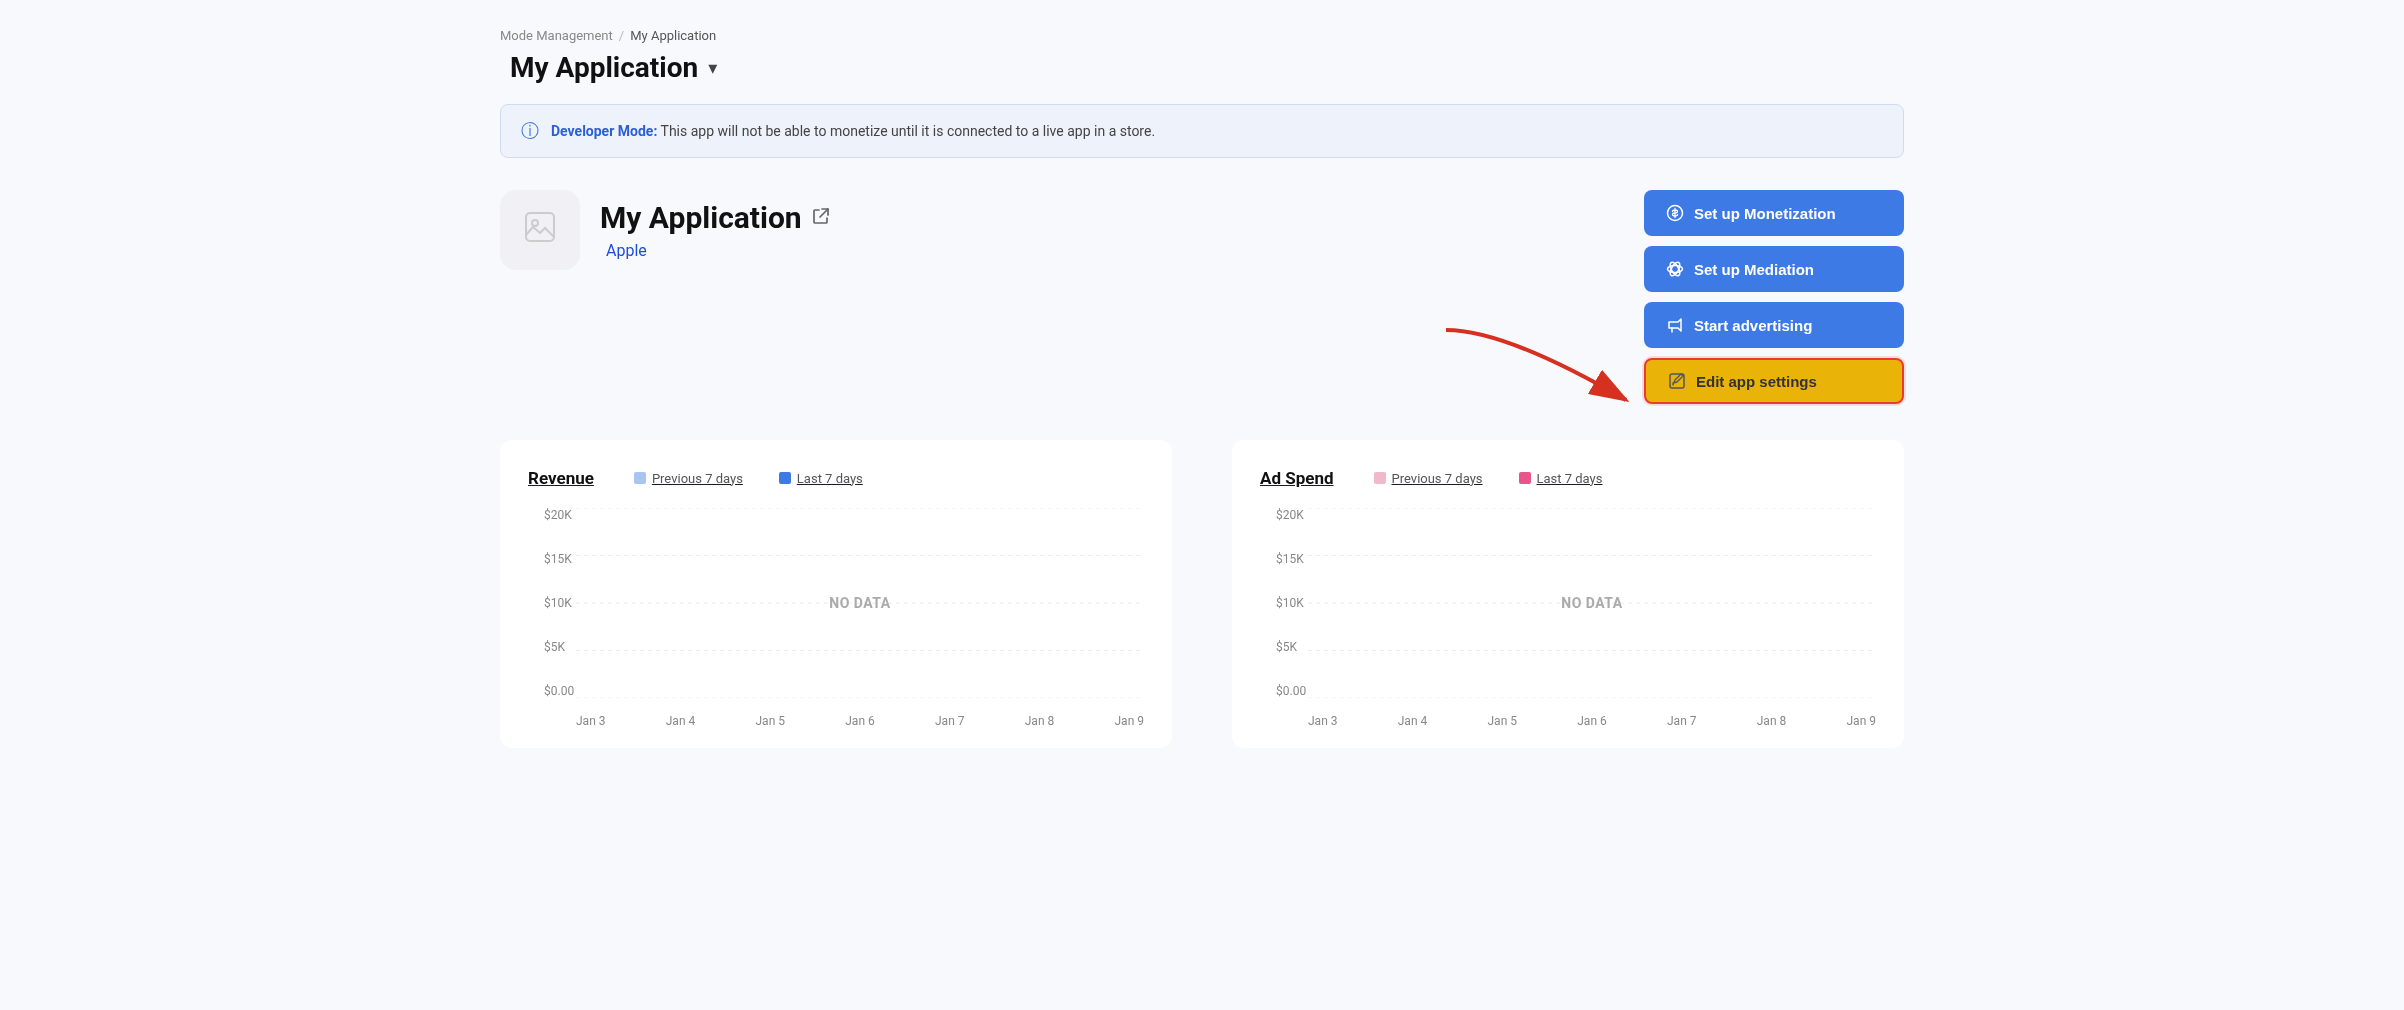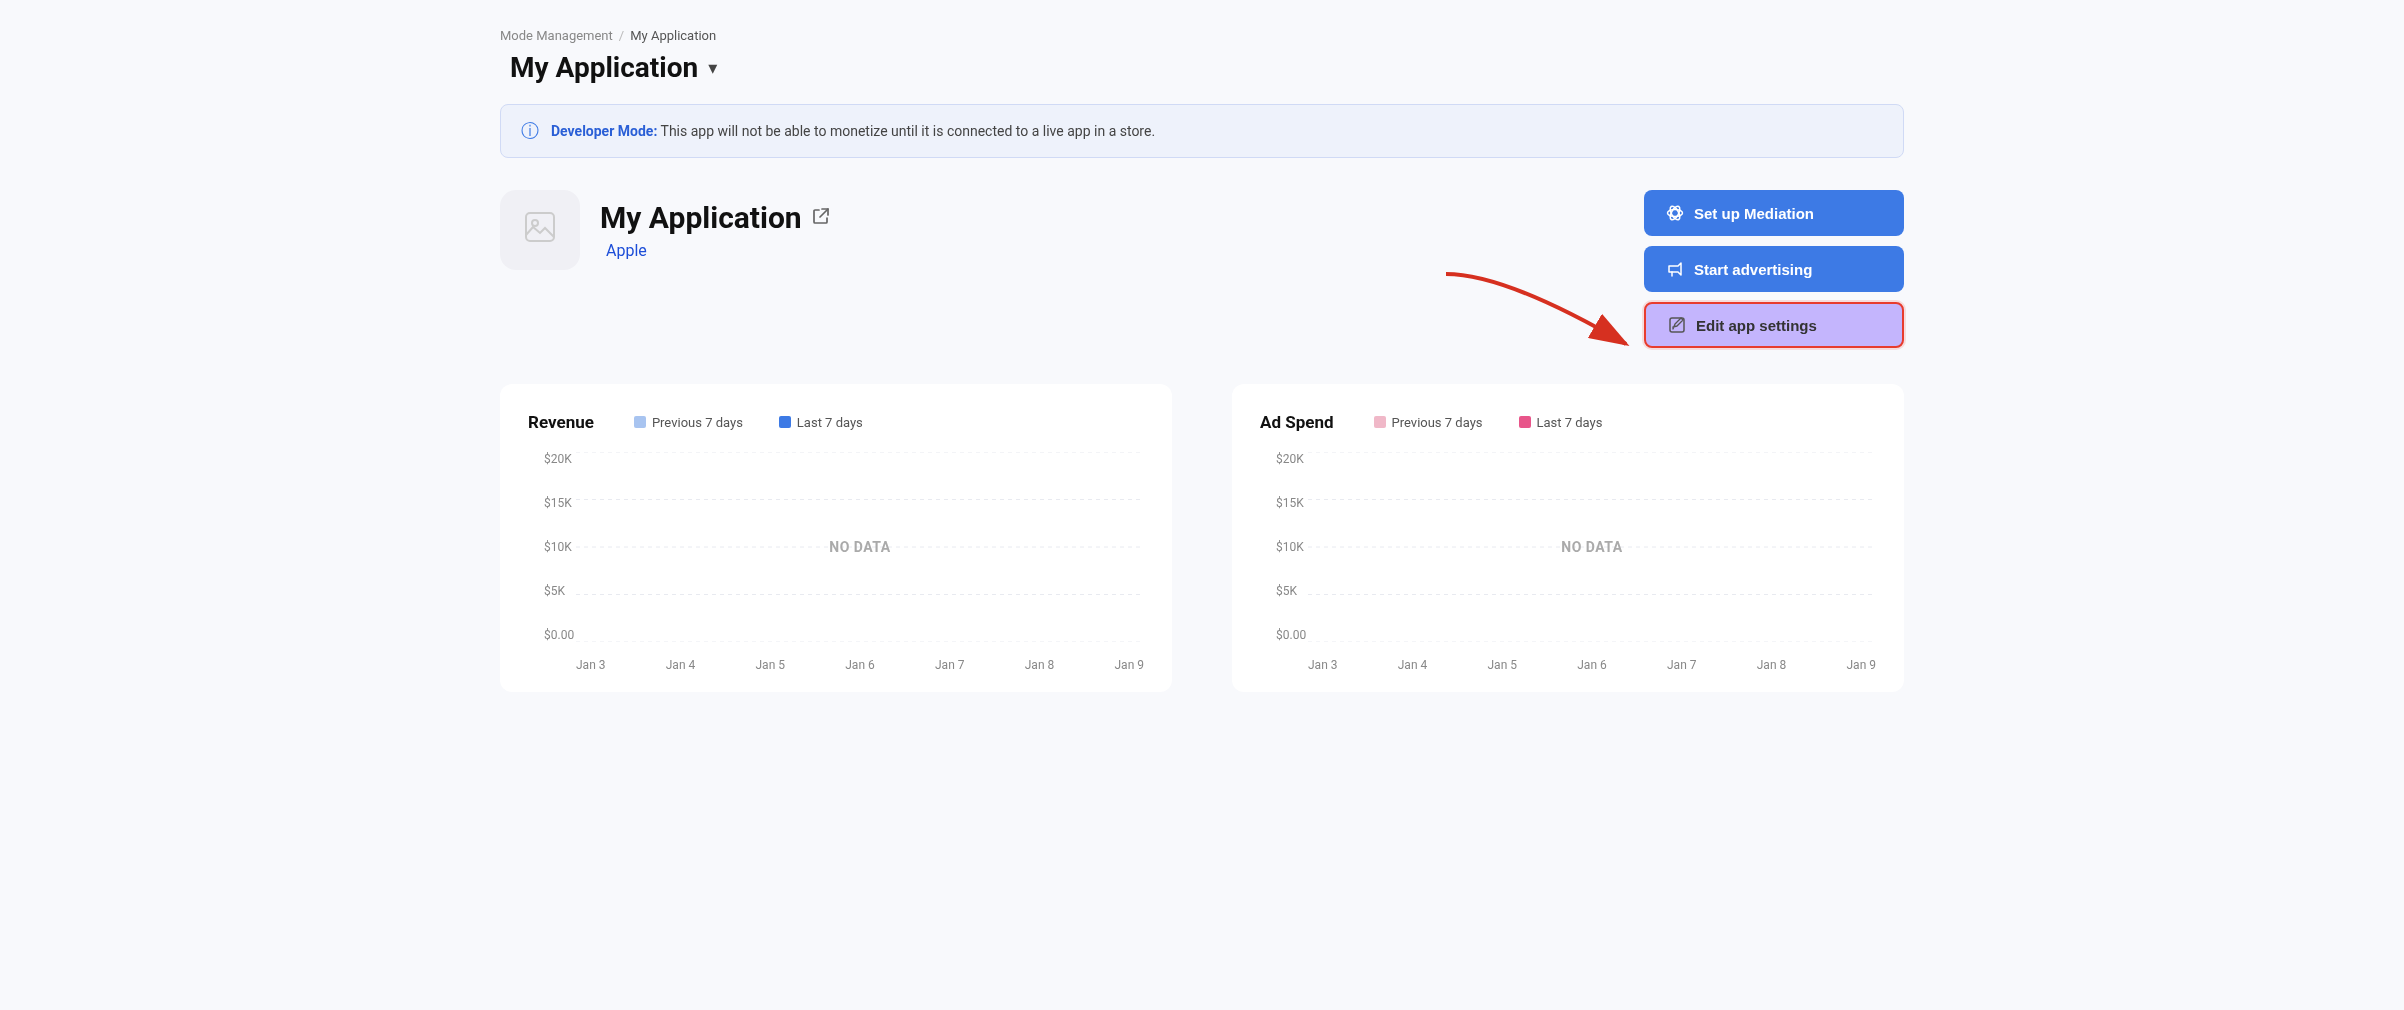--- a/index.html
+++ b/index.html
@@ -135,21 +135,21 @@
       padding: 14px 22px;
       font-size: 15px;
       font-weight: 600;
       cursor: pointer;
       display: flex;
       align-items: center;
       gap: 10px;
       transition: background 0.2s;
     }
     .btn-outline {
-      background: #c4b5fd;
+      background: #eab308;
       color: #333;
       border: 2px solid #e0e0e8;
       border-radius: 8px;
       padding: 12px 22px;
       font-size: 15px;
       font-weight: 600;
       cursor: pointer;
       display: flex;
       align-items: center;
       gap: 10px;
@@ -162,20 +162,21 @@
     }
     .charts-row {
       display: grid;
       grid-template-columns: 1fr 1fr;
       gap: 60px;
     }
     .chart-section {
       background: #fff;
       border-radius: 12px;
       padding: 28px 28px 20px;
+      text-decoration: underline;
     }
     .chart-header {
       display: flex;
       align-items: center;
       gap: 24px;
       margin-bottom: 20px;
     }
     .chart-title {
       font-size: 17px;
       font-weight: 700;
@@ -294,20 +295,27 @@
           </span>
         </div>
         <div class="app-platform">
           <span class="apple-icon"></span>
           <span>Apple</span>
         </div>
       </div>
     </div>
 
     <div class="action-buttons">
+      <button class="btn-primary">
+        <svg width="18" height="18" viewBox="0 0 18 18" fill="none">
+          <circle cx="9" cy="9" r="7.5" stroke="white" stroke-width="1.5"></circle>
+          <path d="M9 4.5v9M6.5 7.5c0-1 1.12-1.5 2.5-1.5s2.5.67 2.5 1.5S11.38 9 9 9s-2.5.83-2.5 1.5S7.62 12 9 12s2.5-.5 2.5-1.5" stroke="white" stroke-width="1.3" stroke-linecap="round"></path>
+        </svg>
+        <span>Set up Monetization</span>
+      </button>
       <button class="btn-primary">
         <svg width="18" height="18" viewBox="0 0 18 18" fill="none">
           <ellipse cx="9" cy="9" rx="7.5" ry="3.5" stroke="white" stroke-width="1.5"></ellipse>
           <ellipse cx="9" cy="9" rx="7.5" ry="3.5" stroke="white" stroke-width="1.5" transform="rotate(60 9 9)"></ellipse>
           <ellipse cx="9" cy="9" rx="7.5" ry="3.5" stroke="white" stroke-width="1.5" transform="rotate(120 9 9)"></ellipse>
         </svg>
         <span>Set up Mediation</span>
       </button>
       <button class="btn-primary">
         <svg width="18" height="18" viewBox="0 0 18 18" fill="none">

